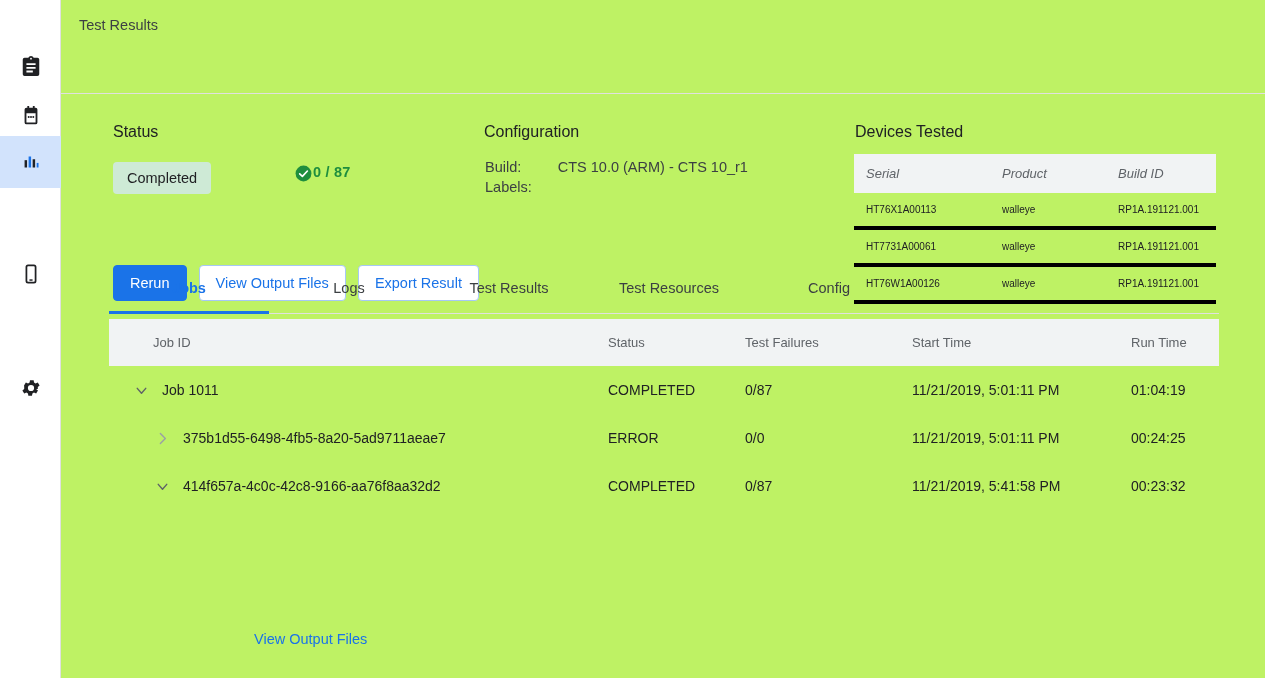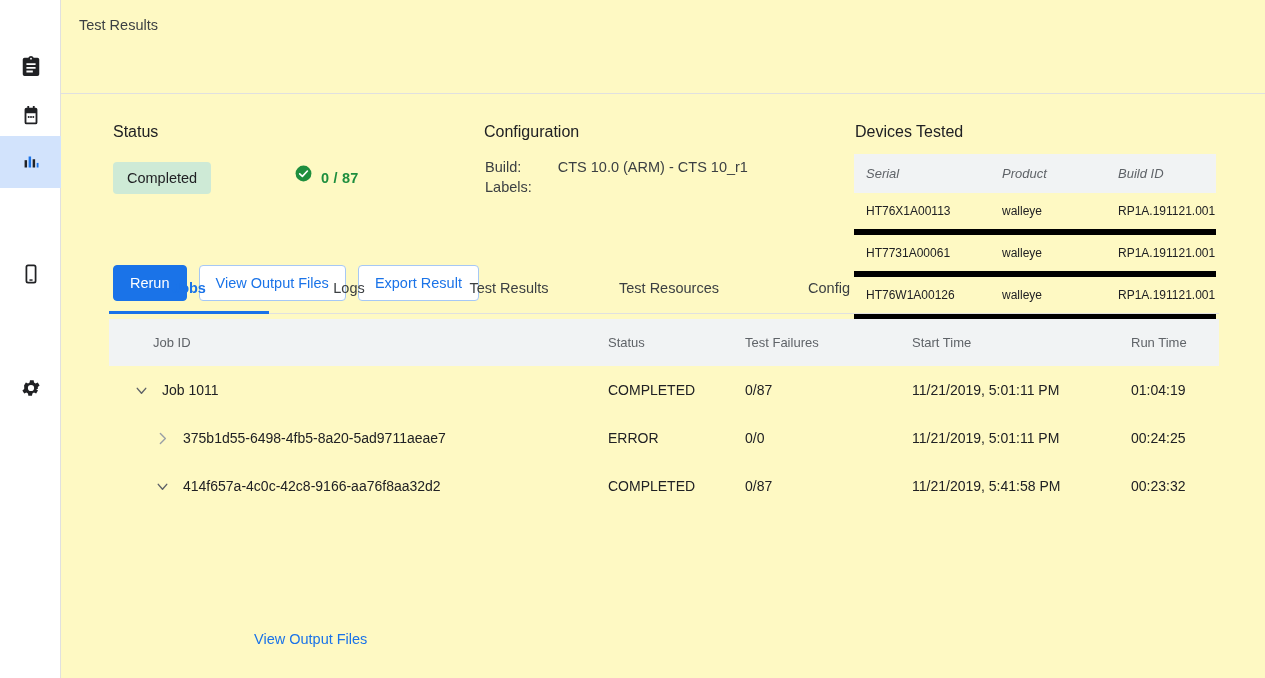--- a/index.html
+++ b/index.html
@@ -25,21 +25,21 @@
   .nav-item {
     width: 61px; height: 52px;
     display: flex; align-items: center; justify-content: center;
     cursor: pointer;
     position: absolute; left: 0;
   }
   .nav-item.active { background: #d2e3fc; }
   .nav-item svg { display: block; }
 
   
-  #main { flex: 1 1 auto; position: relative; height: 678px; background:#fef9c3; }
+  #main { flex: 1 1 auto; position: relative; height: 678px; background:#bef264; }
 
   
   #page-header {
     position: relative;
     height: 94px;
     border-bottom: 1px solid #e0e0e0;
     padding-left: 18px;
   }
   #breadcrumb {
     position: absolute; left: 18px; top: 17px;
@@ -79,21 +79,21 @@
   #status-badge {
     position: absolute; left: 52px; top: 68px;
     background: #ceead6; color: #202124;
     border-radius: 4px;
     padding: 8px 14px;
     font-size: 14.5px;
     white-space: nowrap;
   }
   #pass-count {
     position: absolute; left: 233px; top: 70px;
-    display: flex; align-items: flex-end; gap: 8px;
+    display: flex; align-items: flex-start; 
     font-size: 14.5px; font-weight: bold; color: #1e8e3e;
   }
   #pass-count .cnt { letter-spacing: .2px; }
 
   #action-buttons {
     position: absolute; left: 52px; top: 171px;
     display: flex; gap: 12px; align-items: center;
   }
   .btn {
     font-family: "Liberation Sans", sans-serif;
@@ -129,23 +129,23 @@
     background: #f1f3f4;
     color: #5f6368;
     font-weight: 400;
     text-align: left;
     padding: 12px 0 12px 12px;
     font-size: 13px;
     font-style: italic;
   }
   #devices-table td {
     padding: 11px 0 11px 12px;
-    border-bottom: 6px solid #000000;
+    border-bottom: 4px solid #000000;
     color: #202124;
-    font-size: 12px;
+    font-size: 10px;
     white-space: nowrap;
   }
   #devices-table th:nth-child(1), #devices-table td:nth-child(1) { width: 136px; }
   #devices-table th:nth-child(2), #devices-table td:nth-child(2) { width: 116px; }
 
   
   #tabs {
     position: absolute; left: 48px; top: 266px;
     width: 1110px;
     display: flex;

